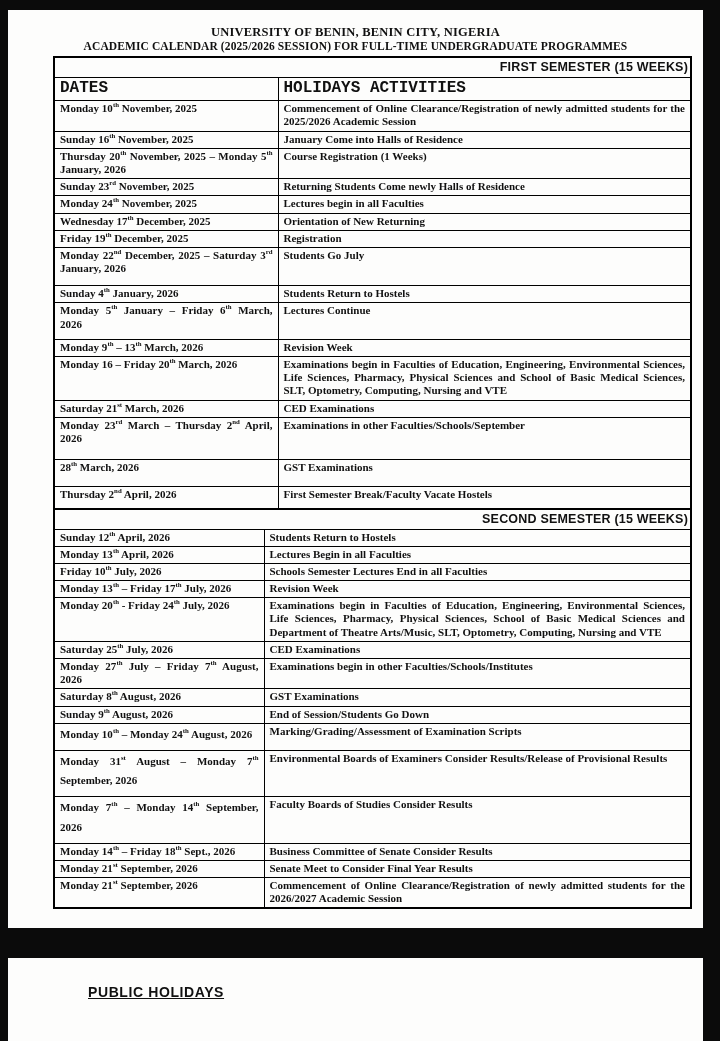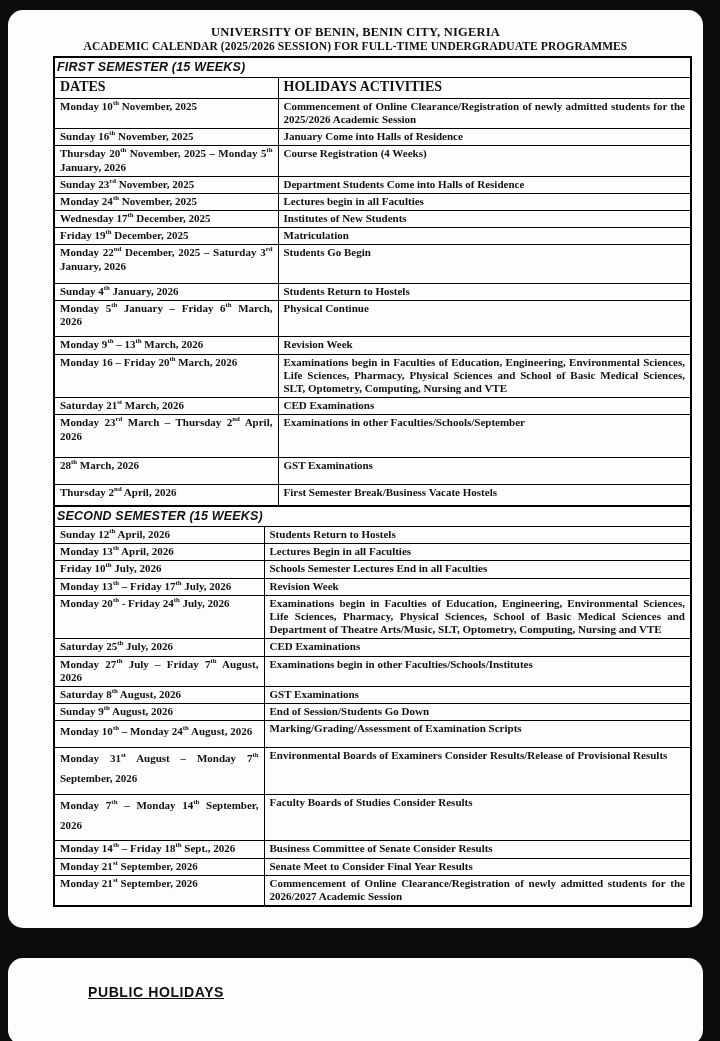--- a/index.html
+++ b/index.html
@@ -7,21 +7,20 @@
   body {
     background: #0b0b0b;
     font-family: "Liberation Serif", serif;
     overflow: hidden;
     position: relative;
   }
   .page {
     margin: 0 17px 0 8px;
     background: #fdfdfc;
     color: #111;
-    border-radius: 15px;
   }
   .page-main {
     margin-top: 10px;
     min-height: 918px;
     padding-bottom: 16px;
   }
   .page-separator {
     height: 30px; 
   }
   .page-footer {
@@ -47,28 +46,27 @@
     font-weight: bold;
     font-size: 11px;
     line-height: 1.2;
     padding: 1px 5px 2px 5px;
   }
   col.c1 { width: 224px; }
   col.c2 { width: 413px; }
   col.c1b { width: 210px; }
   col.c2b { width: 427px; }
   .sem-title {
-    text-align: left;
+    text-align: right;
     font-family: "Liberation Sans", sans-serif;
     font-size: 12.5px;
     padding: 2px;
     letter-spacing: 0.2px;
-    font-style: italic;
-  }
-  .col-head th { font-size: 14px; }
+  }
+  .col-head th { font-size: 16px; font-family: Liberation Mono, monospace; }
   .date-cell, .activity-cell { text-align: justify; }
   sup { font-size: 0.62em; vertical-align: super; line-height: 0; }
 
   
   .first tbody tr:nth-child(8) td  { padding-bottom: 10px; }
   .first tbody tr:nth-child(10) td { padding-bottom: 8px; }
   .first tbody tr:nth-child(14) td { padding-bottom: 14px; }
   .first tbody tr:nth-child(15) td { padding-bottom: 12px; }
   .first tbody tr:nth-child(16) td { padding-bottom: 6px; }
   .second tbody tr:nth-child(n+10):nth-child(-n+12) .date-cell { line-height: 1.8; }
@@ -113,49 +111,49 @@
         <tr>
           <td class="date-cell">Monday 10<sup>th</sup> November, 2025</td>
           <td class="activity-cell">Commencement of Online Clearance/Registration of newly admitted students for the 2025/2026 Academic Session</td>
         </tr>
         <tr>
           <td class="date-cell">Sunday 16<sup>th</sup> November, 2025</td>
           <td class="activity-cell">January Come into Halls of Residence</td>
         </tr>
         <tr>
           <td class="date-cell">Thursday 20<sup>th</sup> November, 2025 – Monday 5<sup>th</sup> January, 2026</td>
-          <td class="activity-cell">Course Registration (4 Weeks)</td>
+          <td class="activity-cell">Course Registration (1 Weeks)</td>
         </tr>
         <tr>
           <td class="date-cell">Sunday 23<sup>rd</sup> November, 2025</td>
-          <td class="activity-cell">Department Students Come into Halls of Residence</td>
+          <td class="activity-cell">Returning Students Come newly Halls of Residence</td>
         </tr>
         <tr>
           <td class="date-cell">Monday 24<sup>th</sup> November, 2025</td>
           <td class="activity-cell">Lectures begin in all Faculties</td>
         </tr>
         <tr>
           <td class="date-cell">Wednesday 17<sup>th</sup> December, 2025</td>
-          <td class="activity-cell">Institutes of New Students</td>
+          <td class="activity-cell">Orientation of New Returning</td>
         </tr>
         <tr>
           <td class="date-cell">Friday 19<sup>th</sup> December, 2025</td>
-          <td class="activity-cell">Matriculation</td>
+          <td class="activity-cell">Registration</td>
         </tr>
         <tr>
           <td class="date-cell">Monday 22<sup>nd</sup> December, 2025 – Saturday 3<sup>rd</sup> January, 2026</td>
-          <td class="activity-cell">Students Go Begin</td>
+          <td class="activity-cell">Students Go July</td>
         </tr>
         <tr>
           <td class="date-cell">Sunday 4<sup>th</sup> January, 2026</td>
           <td class="activity-cell">Students Return to Hostels</td>
         </tr>
         <tr>
           <td class="date-cell">Monday 5<sup>th</sup> January – Friday 6<sup>th</sup> March, 2026</td>
-          <td class="activity-cell">Physical Continue</td>
+          <td class="activity-cell">Lectures Continue</td>
         </tr>
         <tr>
           <td class="date-cell">Monday 9<sup>th</sup> – 13<sup>th</sup> March, 2026</td>
           <td class="activity-cell">Revision Week</td>
         </tr>
         <tr>
           <td class="date-cell">Monday 16 – Friday 20<sup>th</sup> March, 2026</td>
           <td class="activity-cell">Examinations begin in Faculties of Education, Engineering, Environmental Sciences, Life Sciences, Pharmacy, Physical Sciences and School of Basic Medical Sciences, SLT, Optometry, Computing, Nursing and VTE</td>
         </tr>
         <tr>
@@ -165,21 +163,21 @@
         <tr>
           <td class="date-cell">Monday 23<sup>rd</sup> March – Thursday 2<sup>nd</sup> April, 2026</td>
           <td class="activity-cell">Examinations in other Faculties/Schools/September</td>
         </tr>
         <tr>
           <td class="date-cell">28<sup>th</sup> March, 2026</td>
           <td class="activity-cell">GST Examinations</td>
         </tr>
         <tr>
           <td class="date-cell">Thursday 2<sup>nd</sup> April, 2026</td>
-          <td class="activity-cell">First Semester Break/Business Vacate Hostels</td>
+          <td class="activity-cell">First Semester Break/Faculty Vacate Hostels</td>
         </tr>
       </tbody>
   </table>
 
   <table class="cal-table second">
     <colgroup>
         <col class="c1b">
         <col class="c2b">
       </colgroup>
     <thead>

